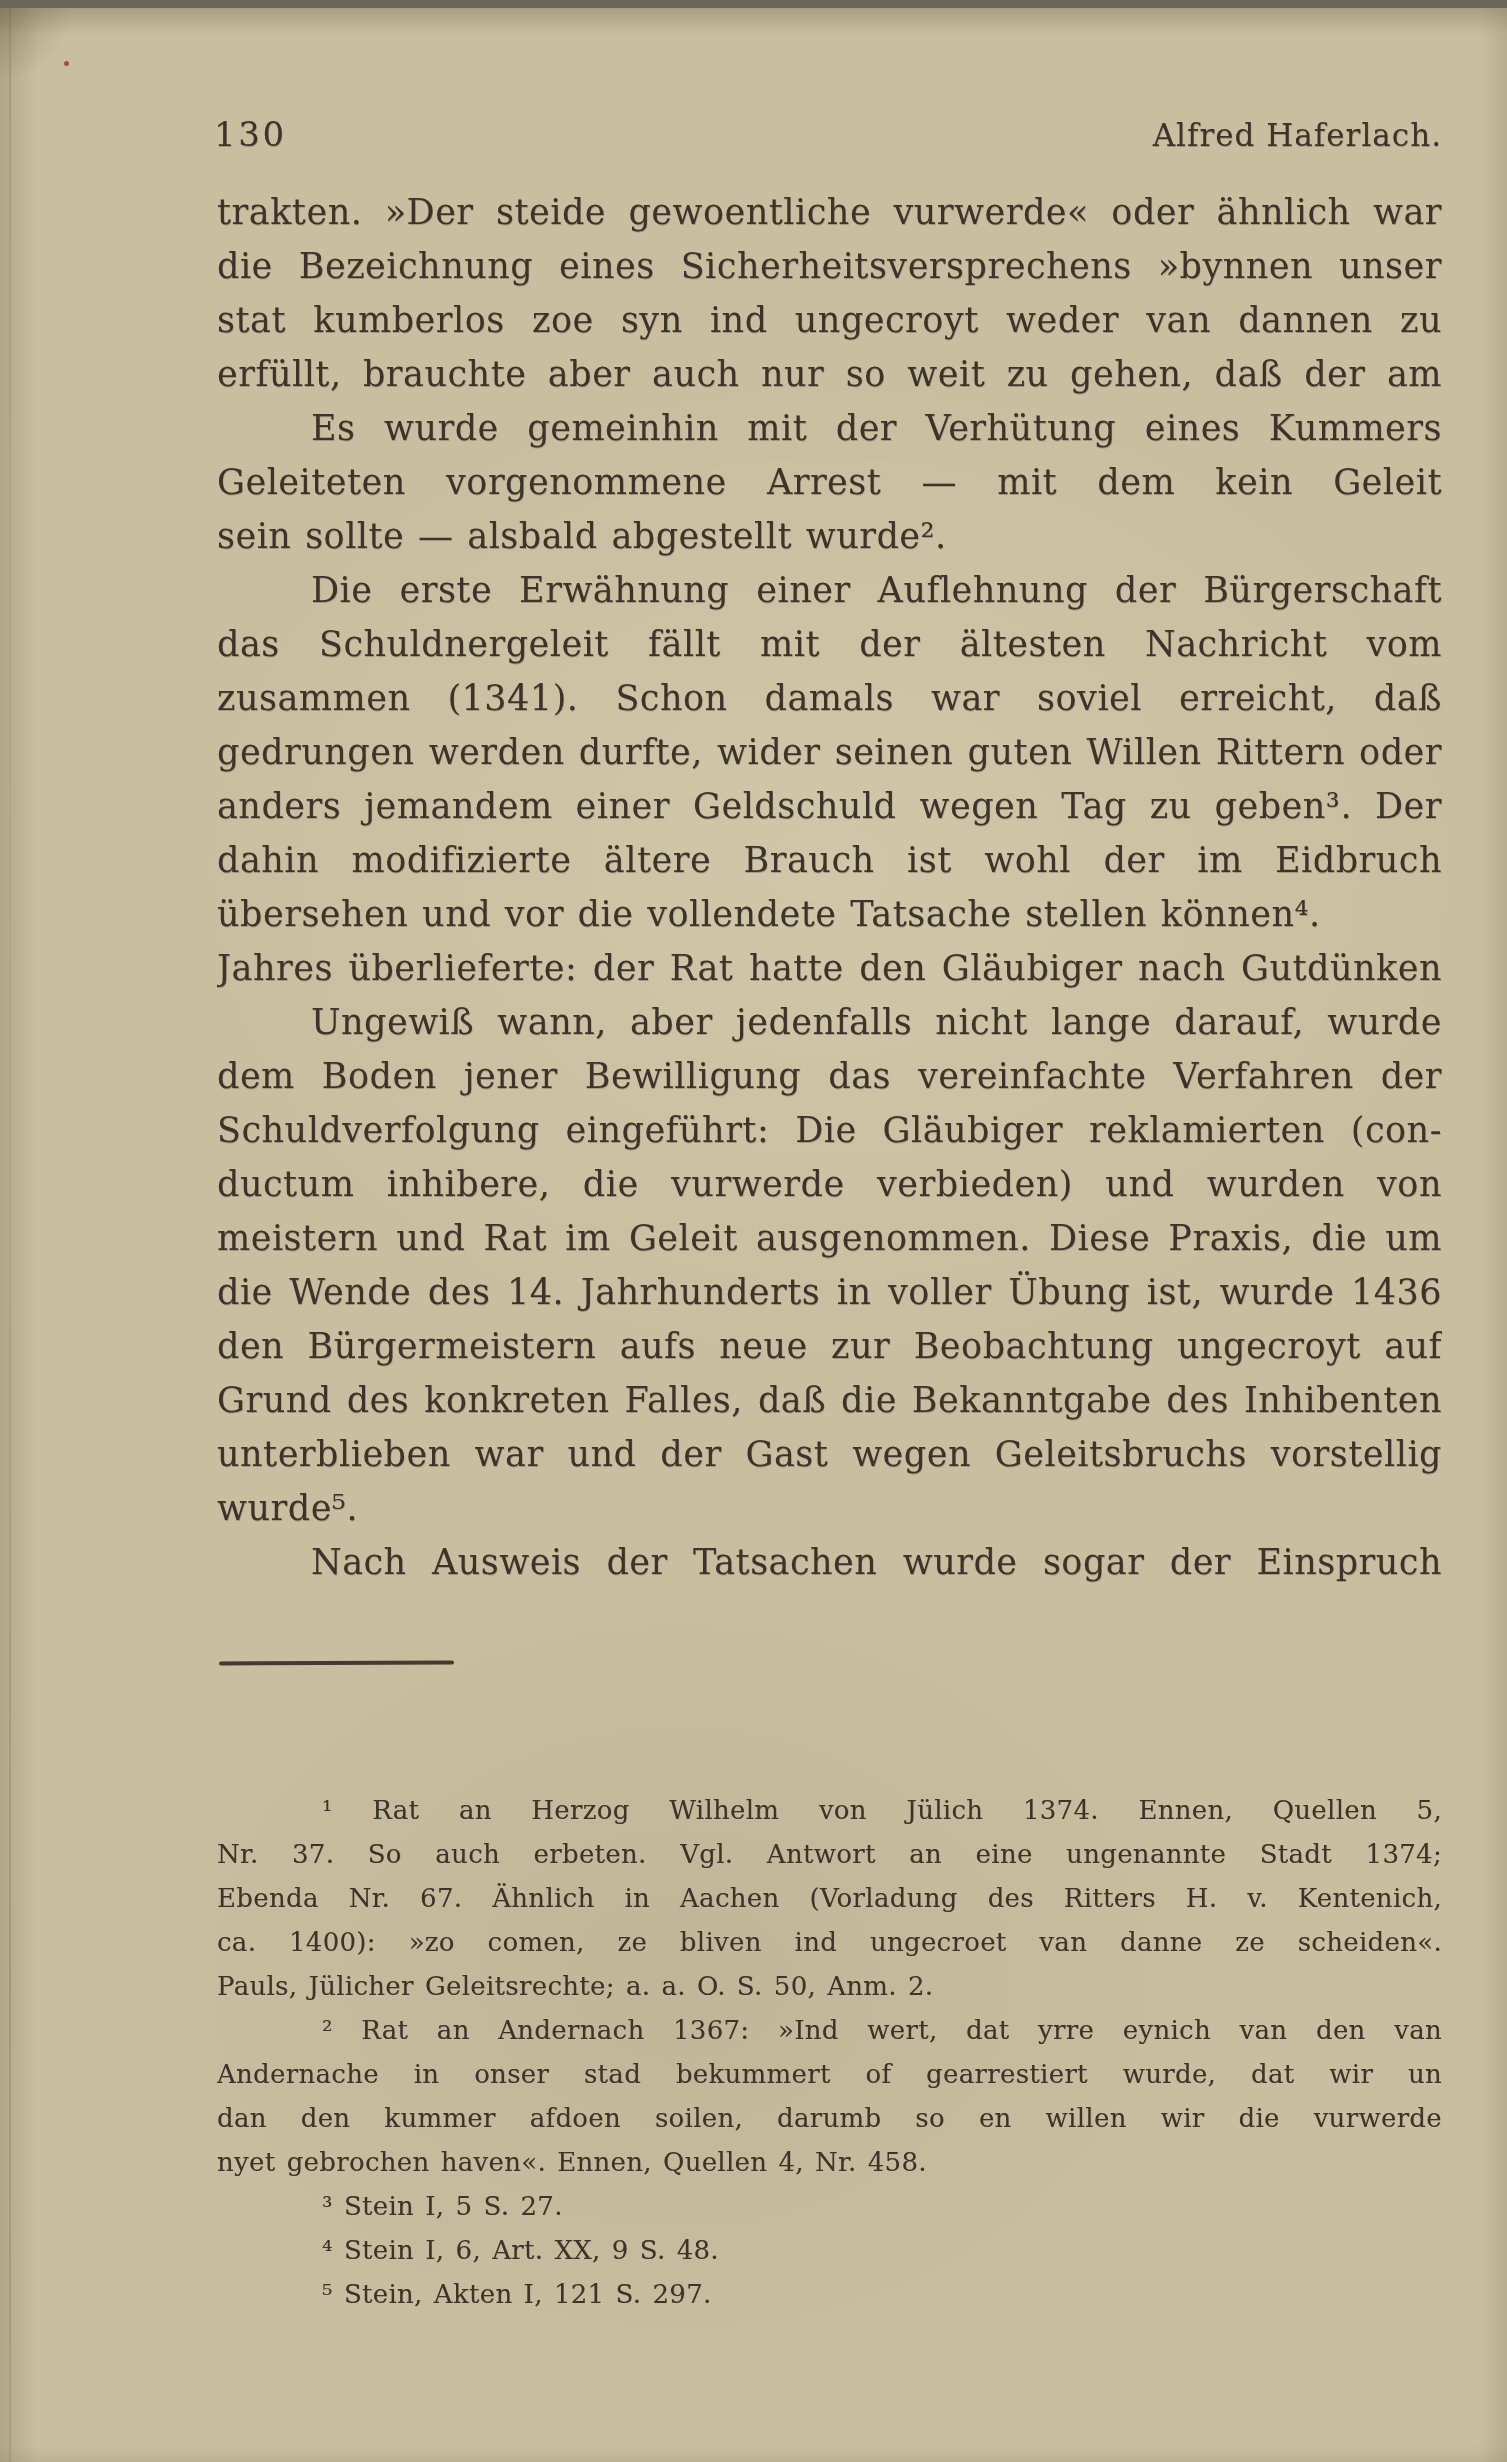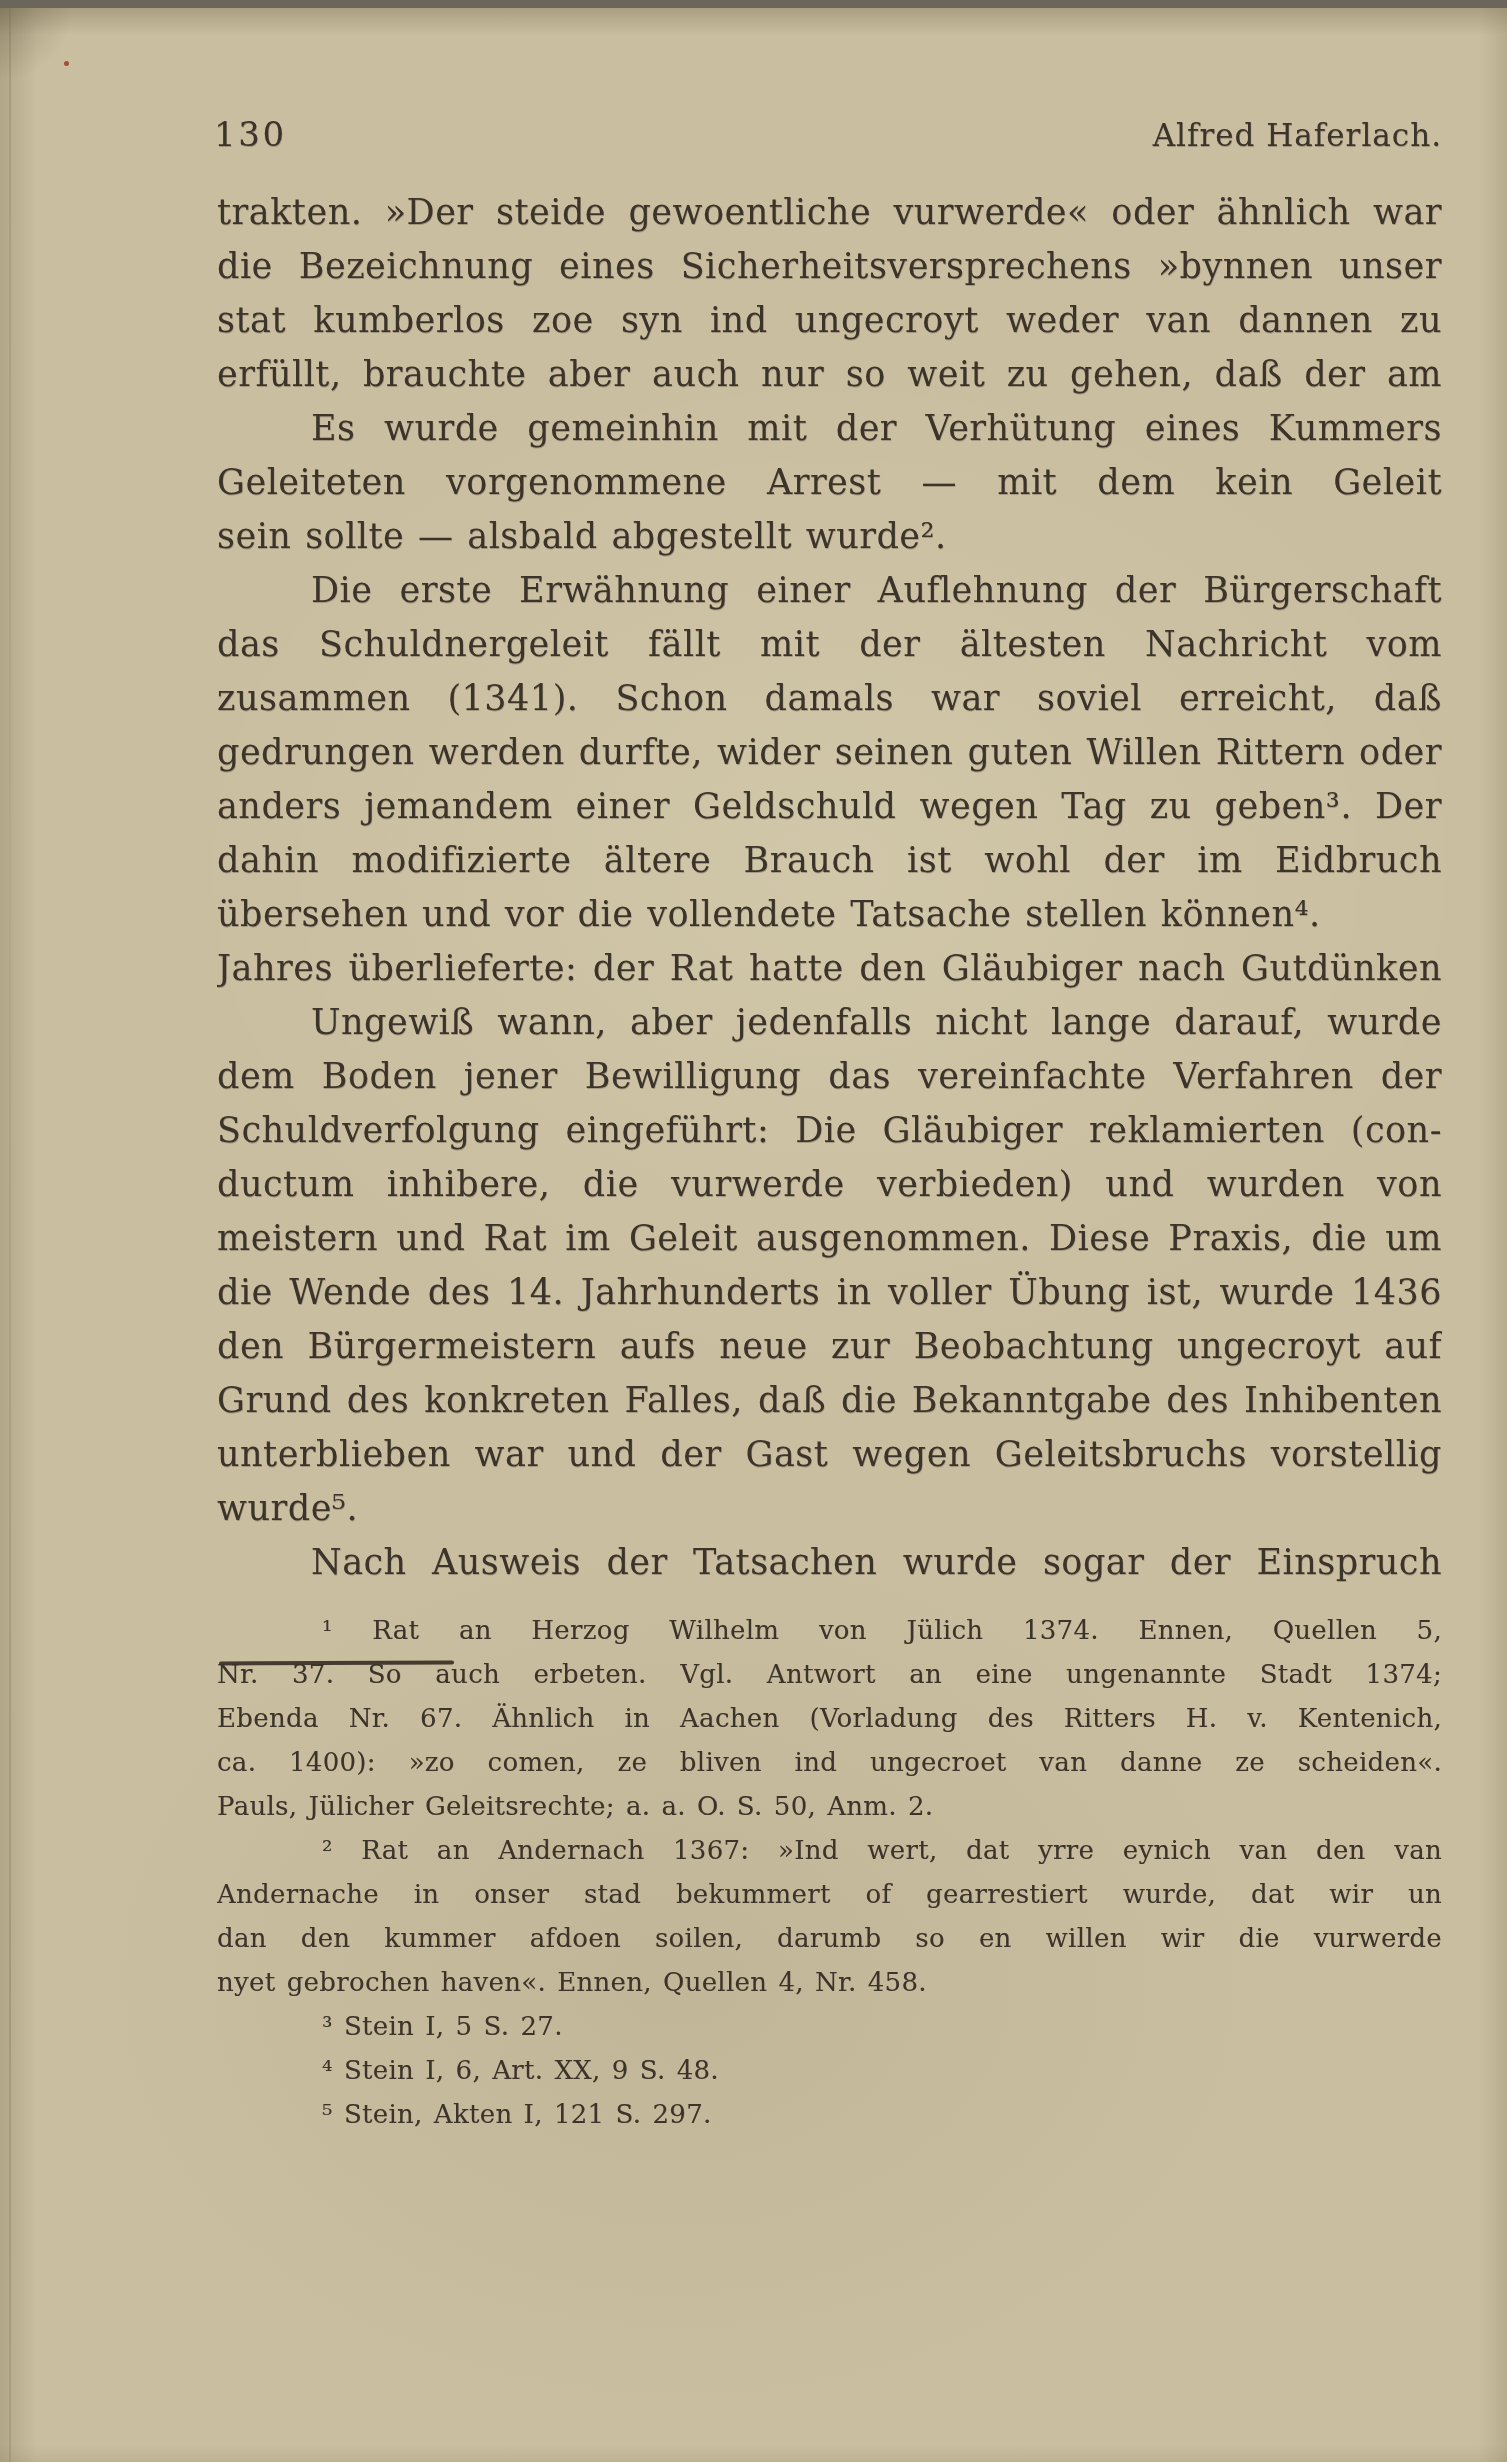--- a/index.html
+++ b/index.html
@@ -47,21 +47,21 @@
     text-align:justify;text-align-last:justify;
     overflow:hidden;white-space:normal;
     text-shadow:0.5px 0.5px 0 rgba(60,51,42,0.28);
   }
   .bl.end{text-align-last:left;}
   .bl.ind{padding-left:94px;}
   .fn-rule{
     position:absolute;left:219px;top:1653px;width:235px;height:4.2px;
     background:#443a2d;border-radius:2.1px;transform:rotate(-0.2deg);
   }
-  .fn-block{position:absolute;left:217px;top:1600px;width:1225px;}
+  .fn-block{position:absolute;left:217px;top:1780px;width:1225px;}
   .fl{
     height:44px;line-height:44px;font-size:26px;
     letter-spacing:0.3px;word-spacing:0.10em;
     text-align:justify;text-align-last:justify;
     overflow:hidden;
     text-shadow:0.3px 0.3px 0 rgba(60,51,42,0.28);
   }
   .fl.end{text-align-last:left;}
   .fl.ind{padding-left:105px;}
 </style>

